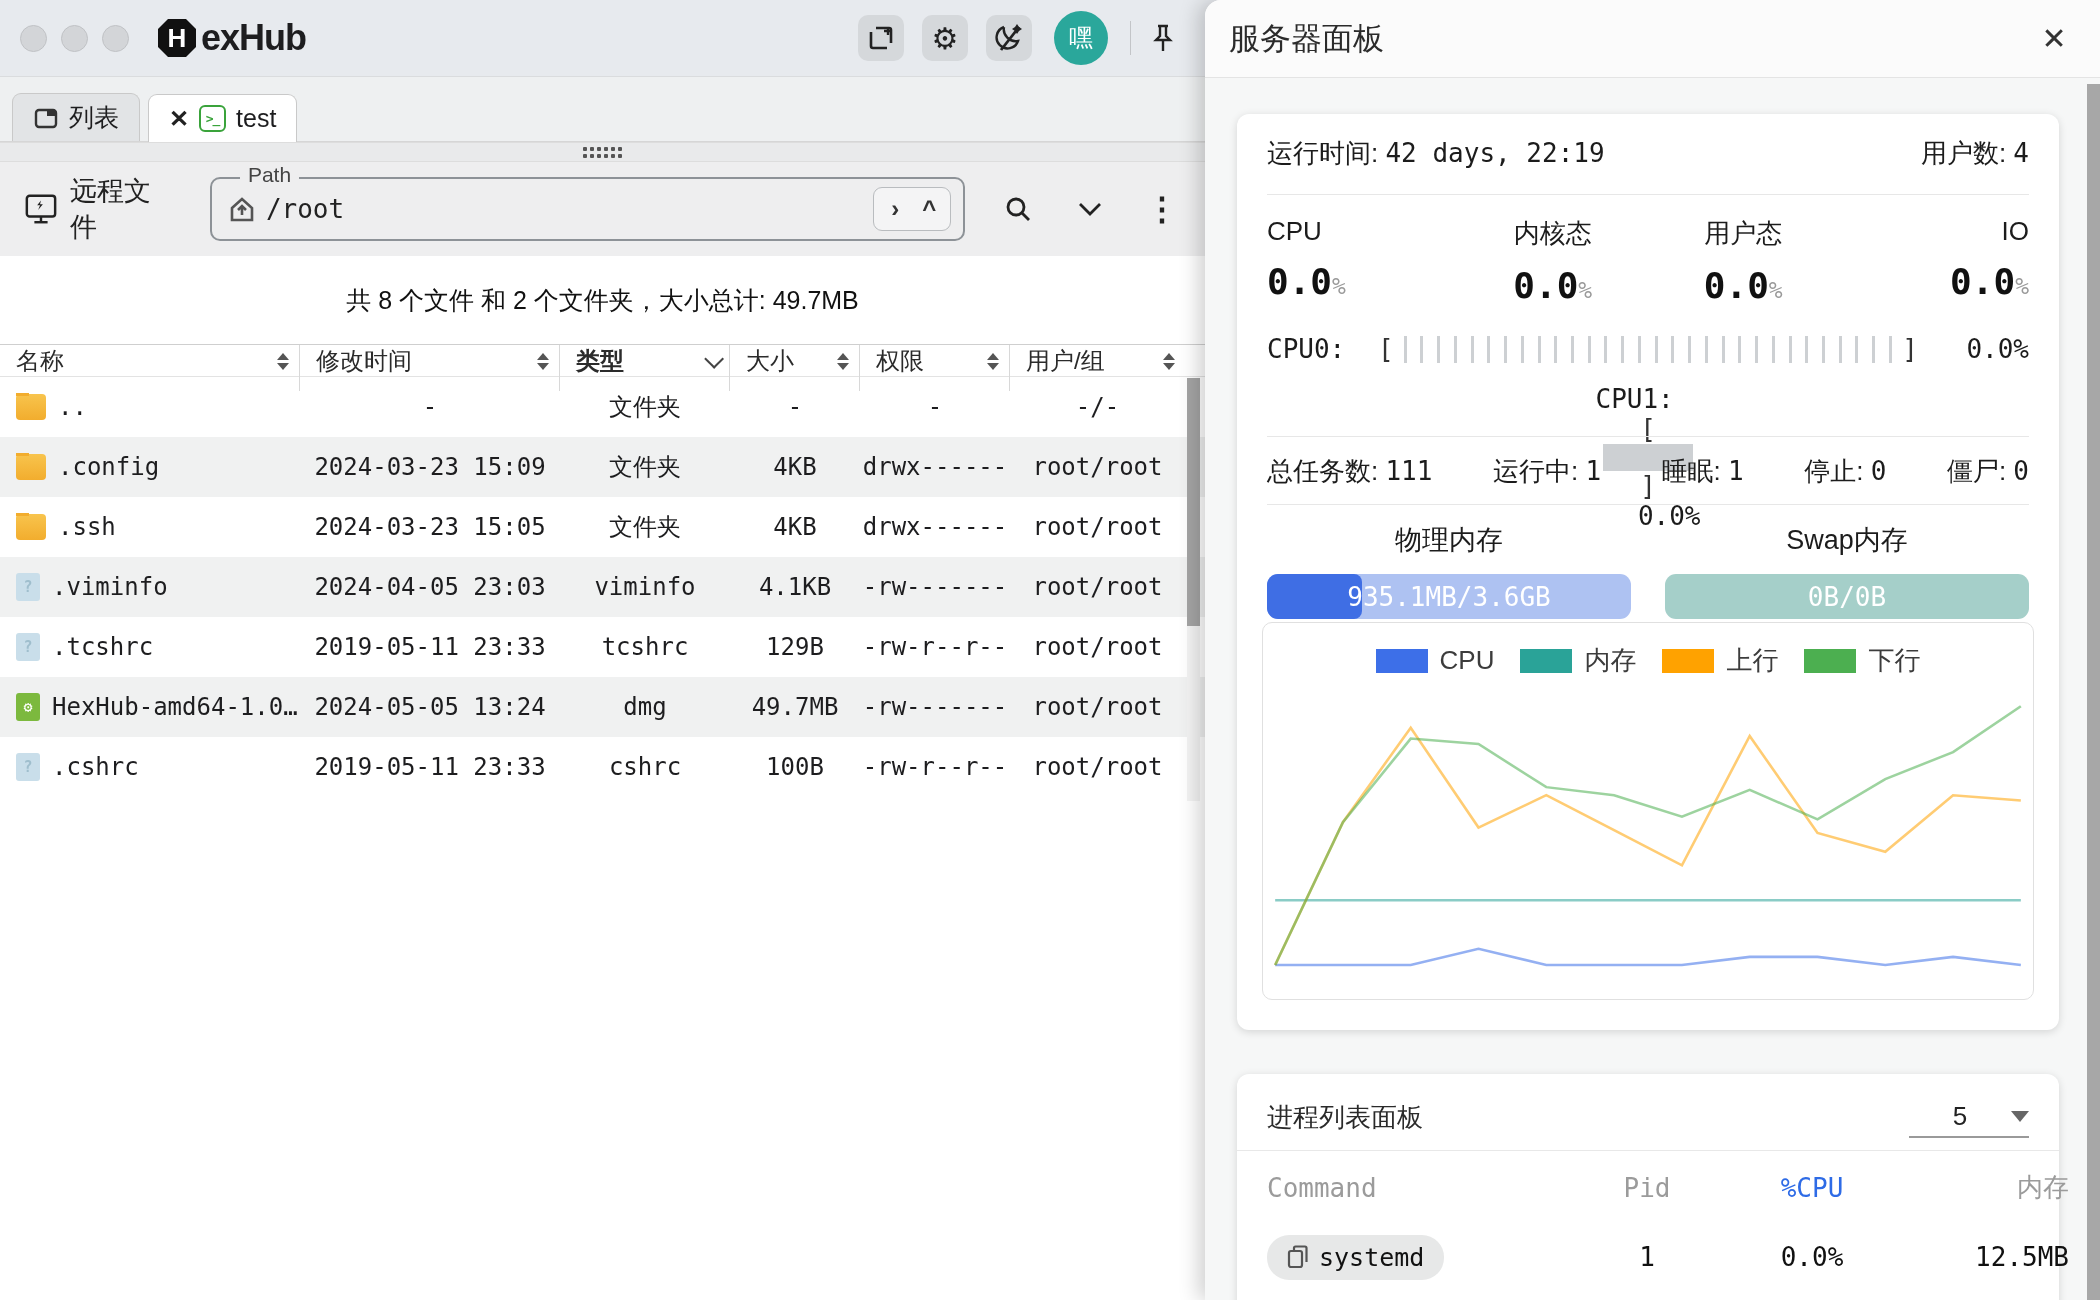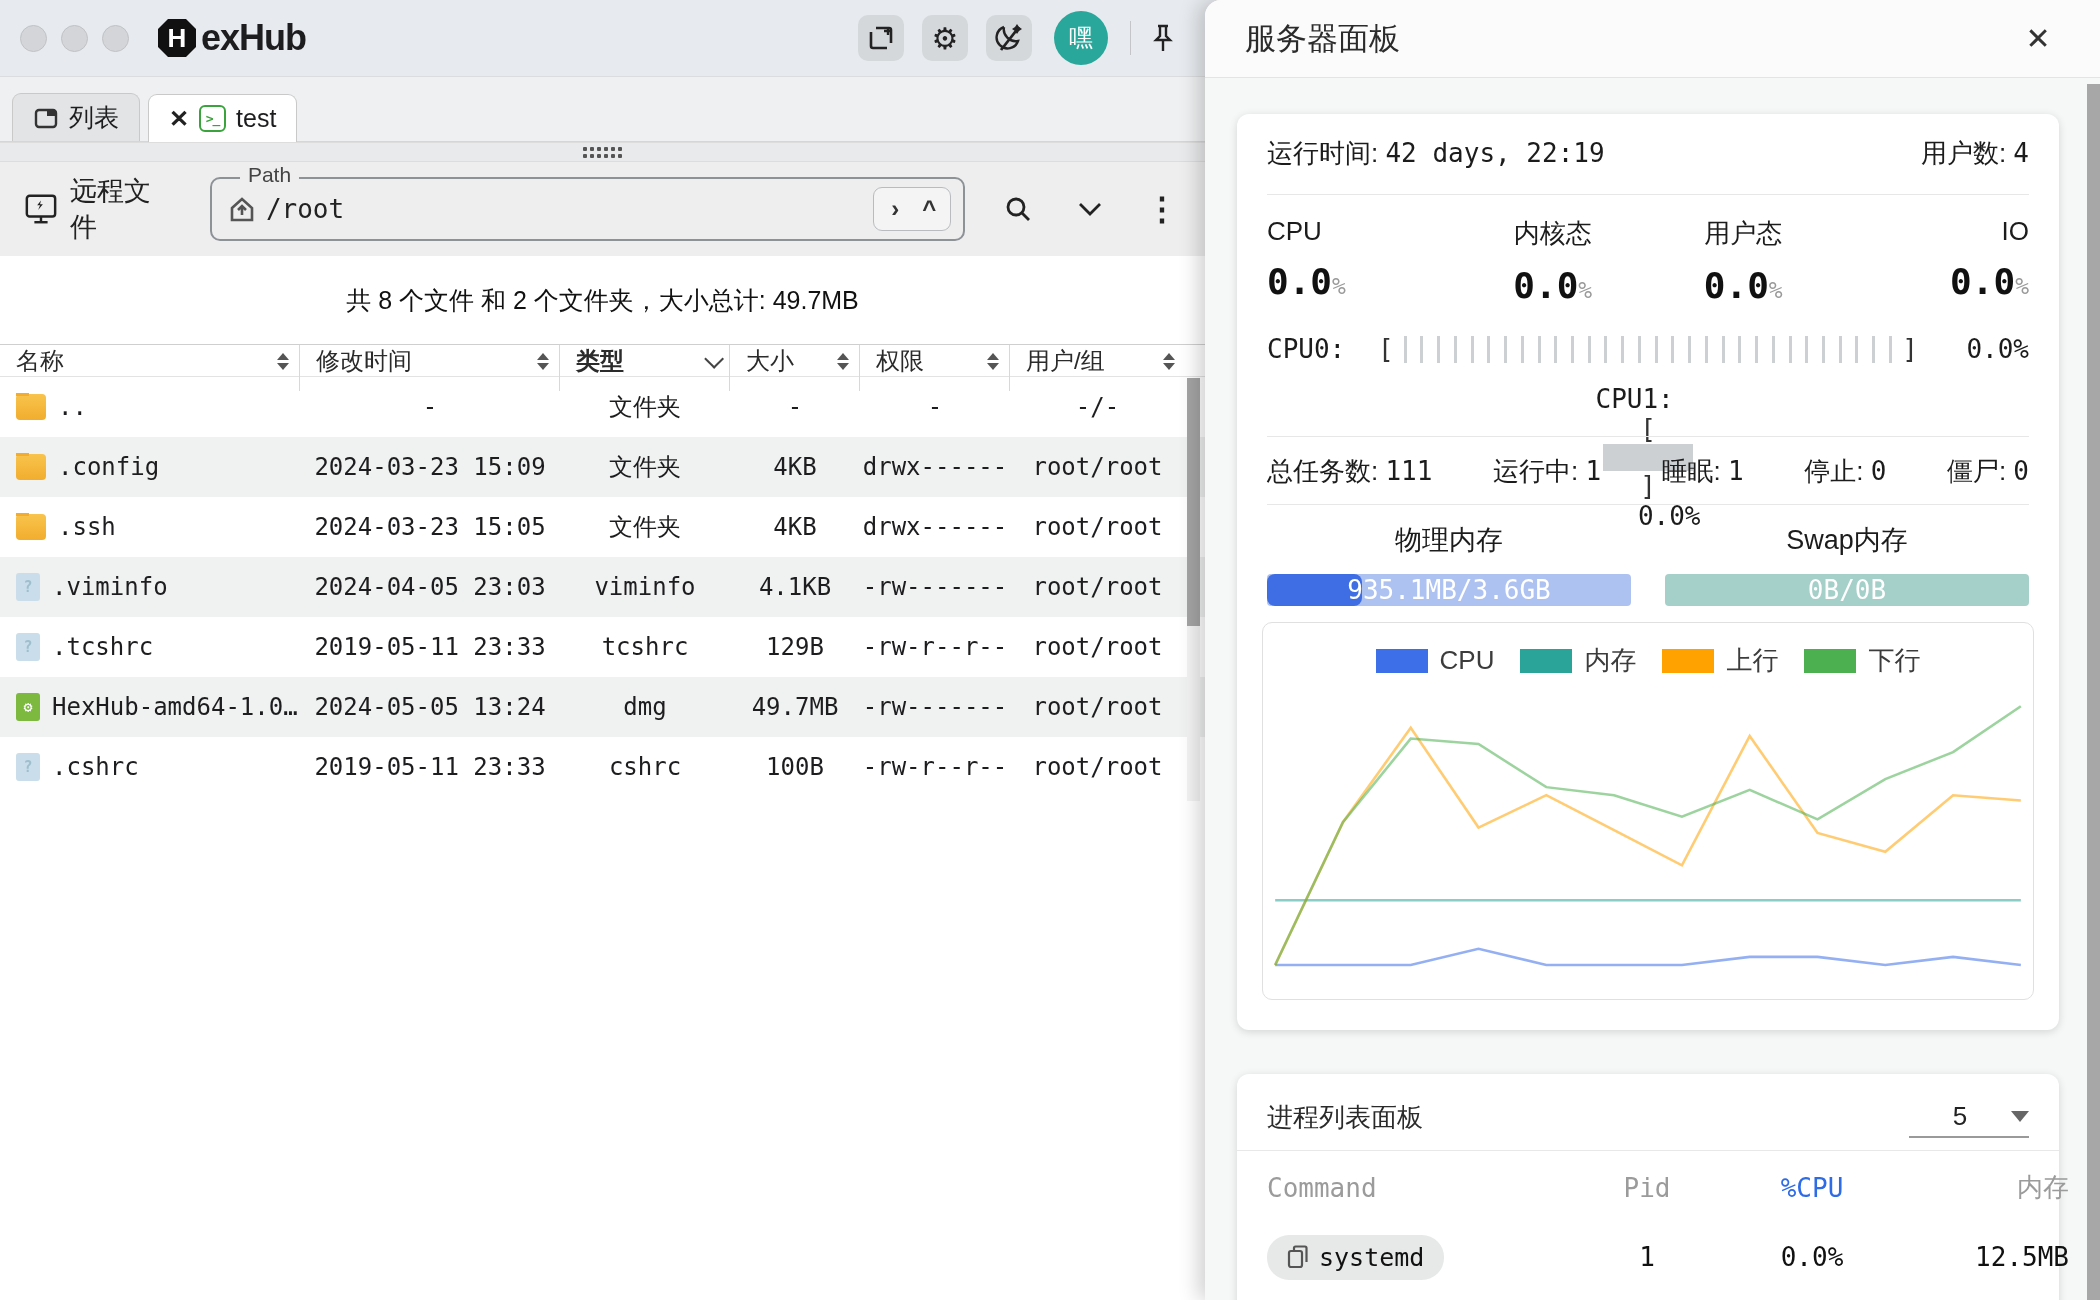--- a/index.html
+++ b/index.html
@@ -68,21 +68,21 @@
   .ficon.folder::before { content:""; position:absolute; top:-5px; left:0; width:13px; height:7px; background:#f2ad2e; border-radius:3px 3px 0 0; }
   .ficon.file, .ficon.dmg { width:24px; height:28px; border-radius:3px; color:#fff; font-size:15px; display:flex; align-items:center; justify-content:center; }
   .ficon.file { background:#c9deea; color:#9fbecd; font-weight:bold; }
   .ficon.dmg { background:#7cb93e; }
 
   .vscroll-file { position:absolute; right:5px; top:0px; width:13px; height:423px; background:#f3f3f3; }
   .vscroll-file .thumb { position:absolute; top:0; left:0; width:13px; height:248px; background:#a4a4a4; }
 
   
   .right-panel { position:absolute; left:1205px; top:0; width:895px; height:1300px; background:#f6f7f7; border-top-left-radius:16px; box-shadow:-7px 0 20px rgba(0,0,0,.18); }
-  .rp-header { height:78px; display:flex; align-items:center; padding:0 40px; border-bottom:1px solid #e4e4e4; background:#fbfbfb; border-top-left-radius:16px; }
+  .rp-header { height:78px; display:flex; align-items:center; padding:0 24px; border-bottom:1px solid #e4e4e4; background:#fbfbfb; border-top-left-radius:16px; }
   .rp-title { font-size:31px; color:#2b2b2b; }
   .rp-close { margin-left:auto; font-size:30px; color:#333; width:44px; text-align:center; }
 
   .card { position:absolute; left:32px; width:822px; background:#fff; border-radius:12px; box-shadow:0 2px 8px rgba(0,0,0,.14); }
   .card1 { top:114px; height:916px; }
   .card2 { top:1074px; height:300px; }
   .uptime-row { position:absolute; left:30px; right:30px; top:22px; display:flex; justify-content:space-between; font-size:26px; color:#1c1c1c; }
   .cdiv { position:absolute; left:30px; right:30px; height:1px; background:#e7e7e7; }
   .stats-grid { position:absolute; left:30px; right:30px; top:102px; display:grid; grid-template-columns:1fr 1fr 1fr 1fr; }
   .stat { display:flex; flex-direction:column; gap:14px; font-size:26px; color:#1c1c1c; }
@@ -96,21 +96,21 @@
   .gauge-brack { color:#333; padding:0 6px; }
   .gauge-pipes { flex:1; display:flex; justify-content:space-between; align-items:center; padding:0 4px; }
   .gauge-pipes i { width:3px; height:27px; background:#cdd0d3; }
   .gauge-val { width:105px; text-align:right; }
 
   .tasks-row { position:absolute; left:30px; right:30px; top:340px; display:flex; justify-content:space-between; font-size:26px; color:#1c1c1c;text-align:center; }
   .task-item .n { font-family:"DejaVu Sans Mono",monospace; }
 
   .mem-grid { position:absolute; left:30px; right:30px; top:408px; display:grid; grid-template-columns:1fr 1fr; column-gap:34px; }
   .mem-label { text-align:center; font-size:27px; color:#1c1c1c; margin-bottom:16px; }
-  .mem-bar { position:relative; height:32px; border-radius:4px; overflow:hidden; }
+  .mem-bar { position:relative; height:45px; border-radius:11px; overflow:hidden; }
   .mem-bar .fill { position:absolute; left:0; top:0; bottom:0; border-radius:8px; }
   .mem-bar .txt { position:absolute; inset:0; display:flex; align-items:center; justify-content:center; color:#fff; font-size:26px; font-family:"DejaVu Sans Mono",monospace; }
 
   .chart-box { position:absolute; left:25px; right:25px; top:508px; bottom:30px; border:1px solid #e0e0e0; border-radius:10px; background:#fff; display:flex; flex-direction:column; }
   .legend { display:flex; justify-content:center; align-items:center; gap:26px; padding-top:20px; }
   .legend .item { display:flex; align-items:center; gap:12px; font-size:26px; color:#3c3c3c; }
   .legend .swatch { width:52px; height:24px; }
   .chart-svg { flex:1; width:100%; }
 
   .c2-title-row { position:absolute; left:30px; right:30px; top:22px; display:flex; align-items:center; font-size:26px; color:#2a2a2a; }

